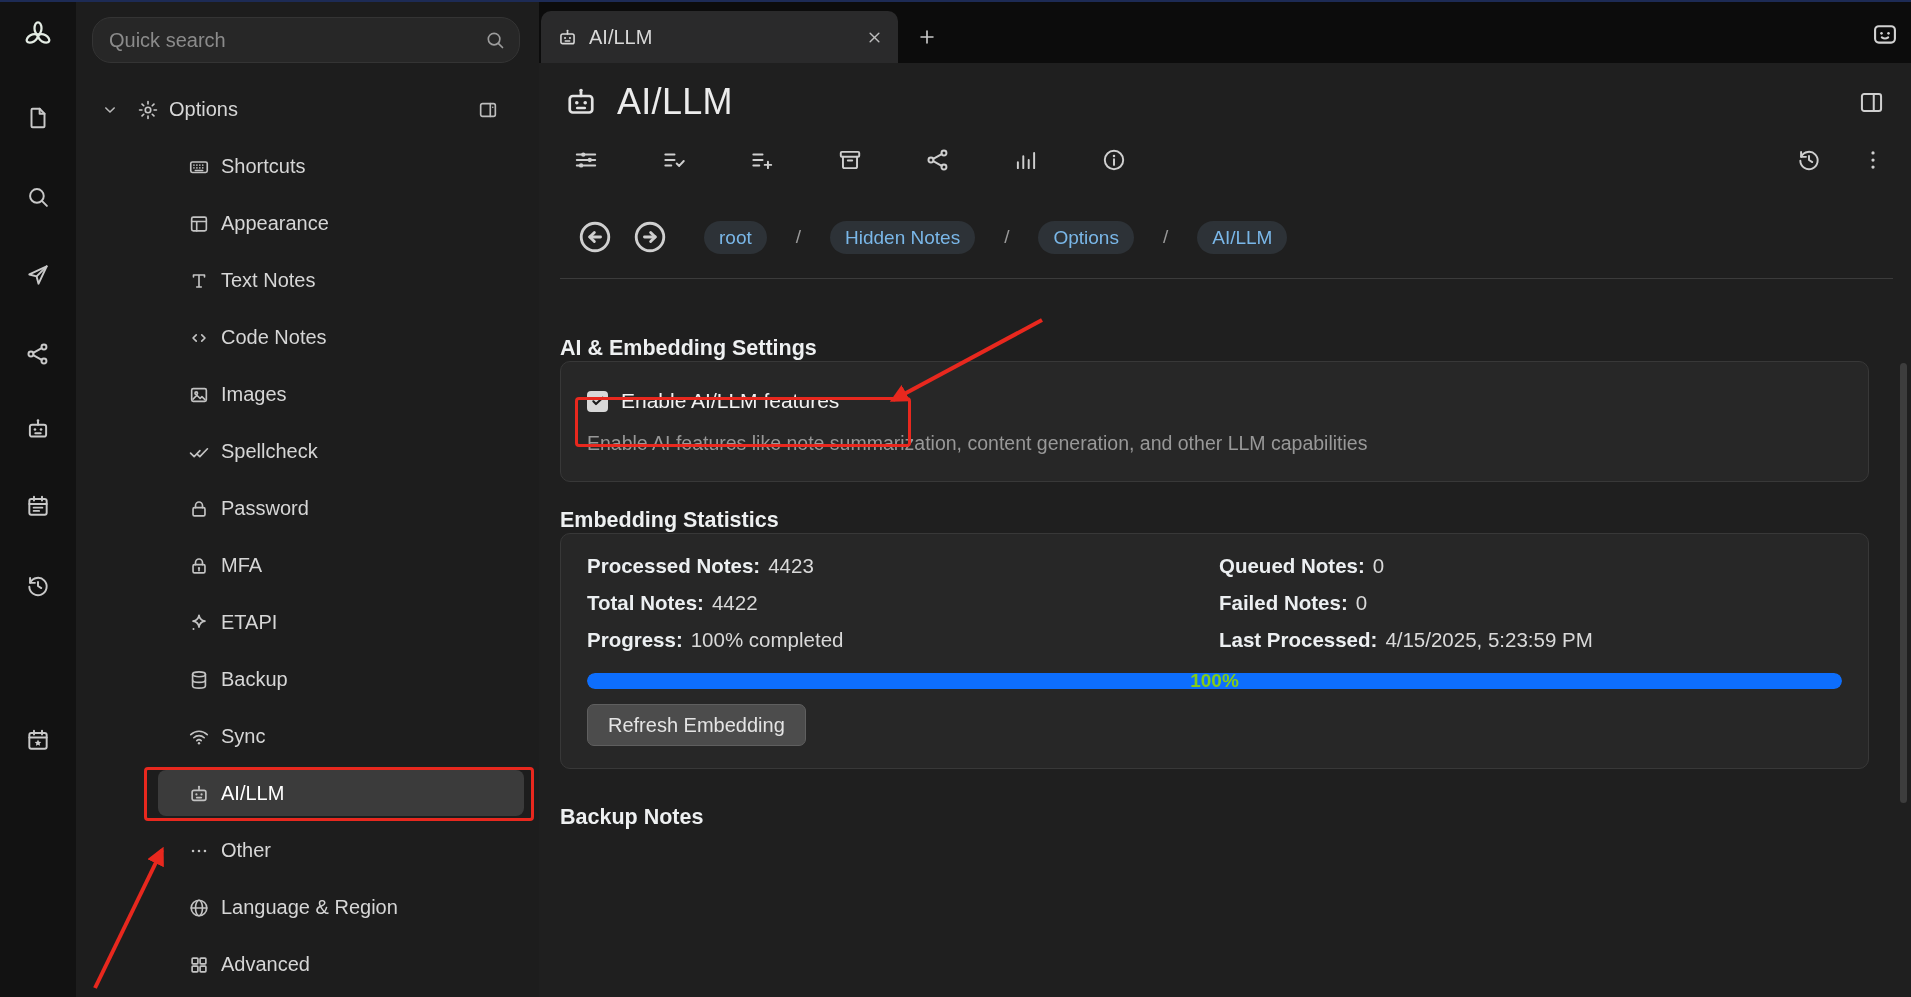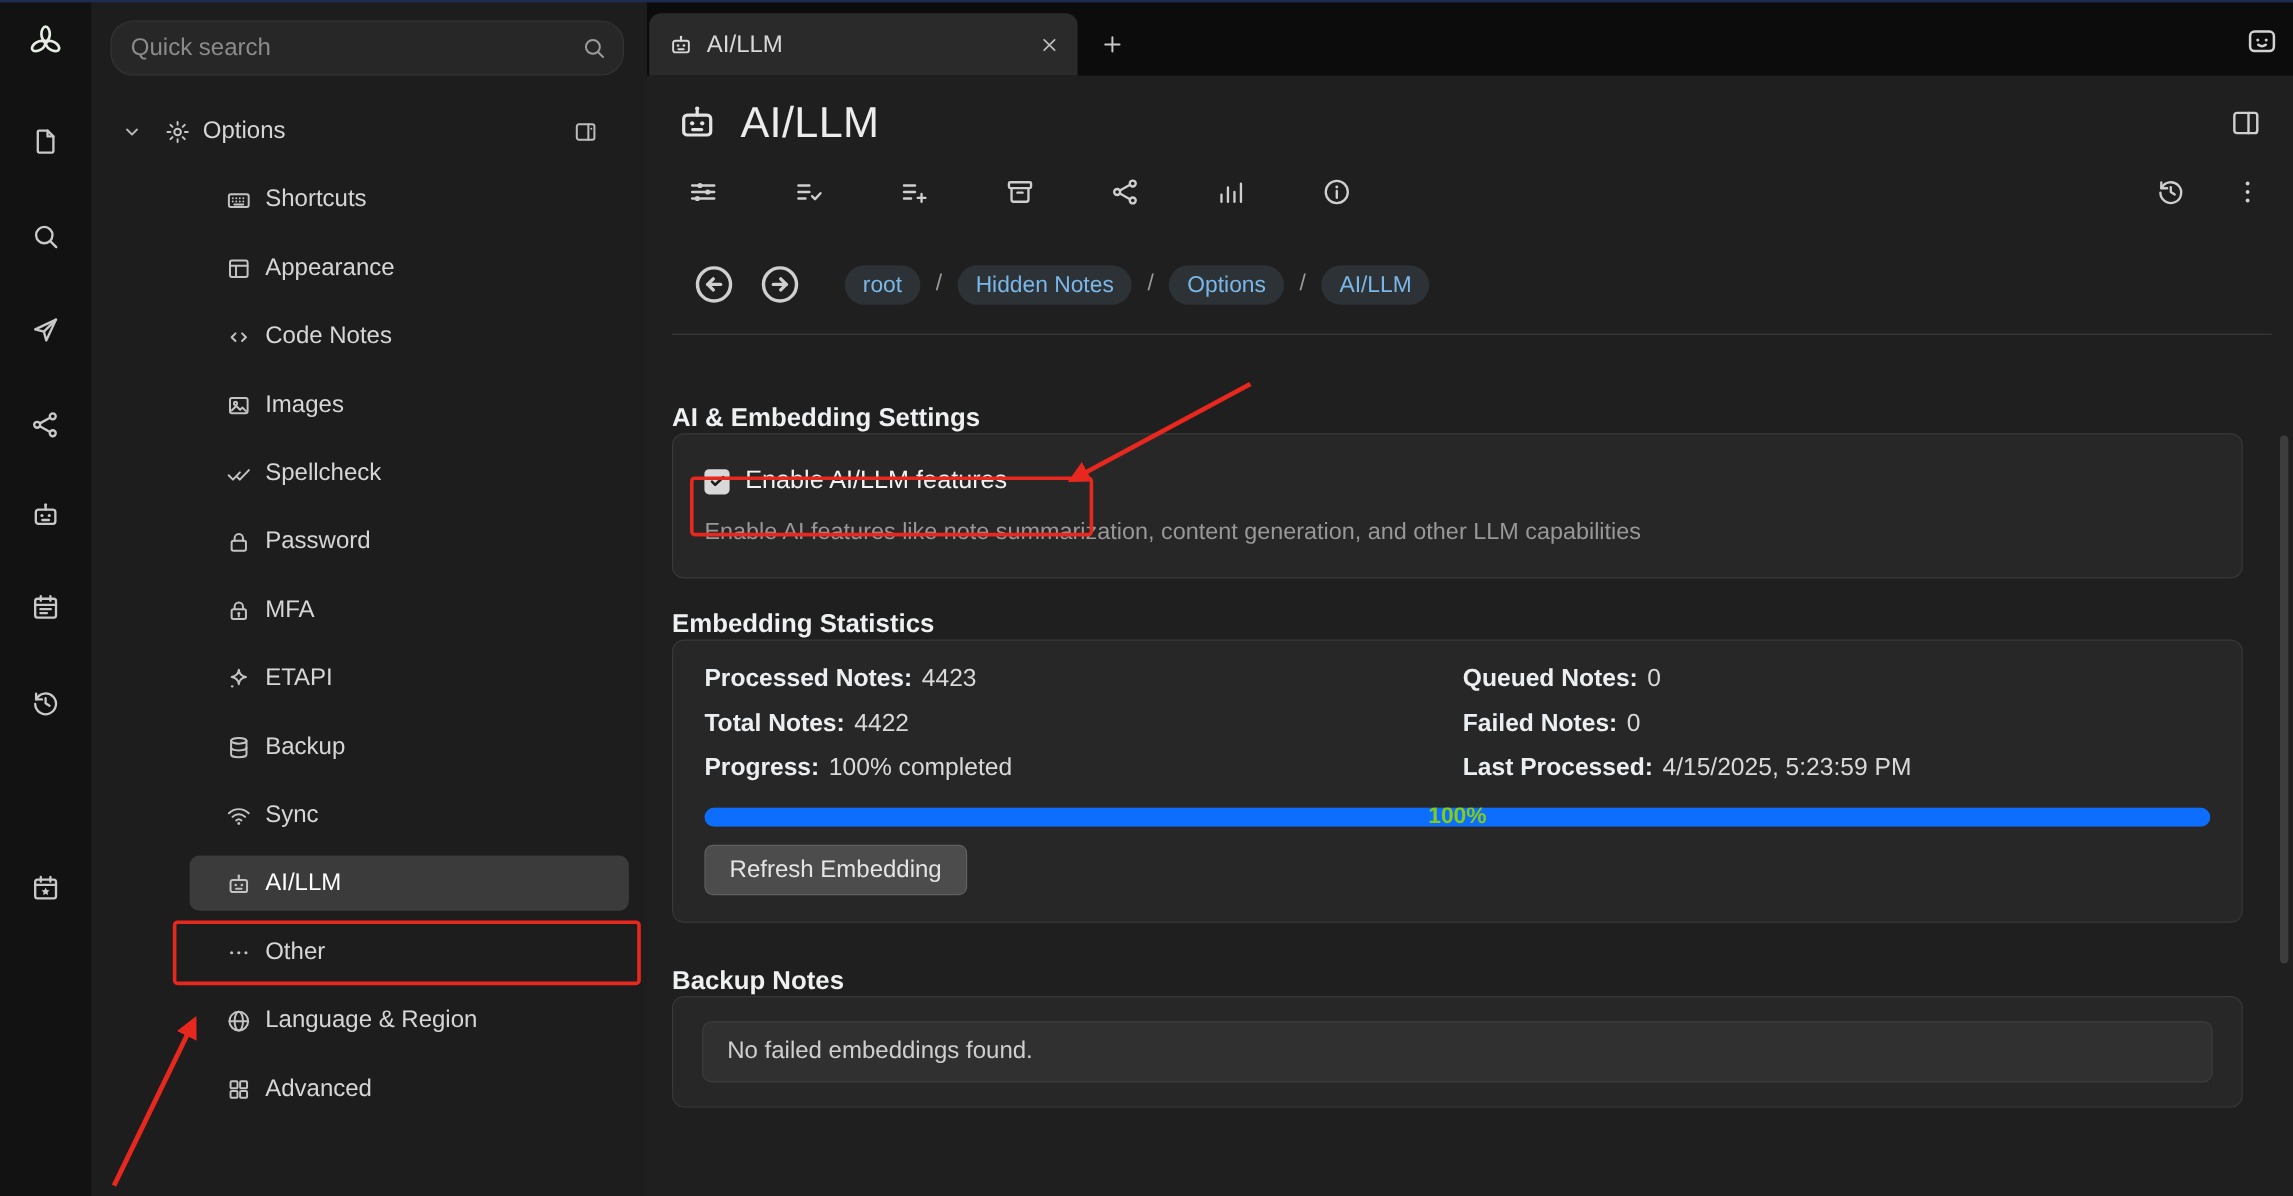--- a/index.html
+++ b/index.html
@@ -53,21 +53,21 @@
   .note-icon{color:#e2e2e2;display:flex}
   .note-title{font-size:36px;font-weight:400;color:#ececec;letter-spacing:.3px}
   .split-btn{margin-left:auto;color:#cfcfcf;display:flex}
 
   .ribbon{display:flex;align-items:center;margin:11px 25px 0 22px;height:44px;padding-left:12px;gap:62px;color:#cfcfcf}
   .ribbon .rb{display:flex}
   .ribbon-right{margin-left:auto;display:flex;gap:38px;align-items:center}
 
   .crumbs{display:flex;align-items:center;gap:17px;margin:33px 26px 0 37px;height:44px}
   .nav-circle{display:flex;color:#cfcfcf}
-  .crumb-pills{display:flex;align-items:center;gap:13px;margin-left:18px;font-size:19px}
+  .crumb-pills{display:flex;align-items:center;gap:29px;margin-left:18px;font-size:19px}
   .pill{background:#2d3237;color:#7ab7e8;padding:7px 15px;border-radius:999px;line-height:1;white-space:nowrap}
   .crumb-sep{color:#9a9a9a}
 
   .hdr-divider{height:1px;background:#3b3b3b;margin:19px 18px 0 21px}
 
   .content{padding:0 42px 0 21px}
   .sec-h{font-size:21.5px;font-weight:700;color:#eef0f1}
   .sec-h1{margin:57px 0 0}
   .sec-h2{margin:26px 0 0}
   .sec-h3{margin:36px 0 0}
@@ -224,20 +224,28 @@
         <span class="tlabel">Shortcuts</span>
       </div>
       <div class="trow">
         <span class="ticon">
             <svg class="ic" viewBox="0 0 24 24" width="22" height="22">
               <rect x="4" y="4.5" width="16" height="15" rx="1.8"></rect>
               <path d="M4 9.3h16M9.5 9.3V19.5"></path>
             </svg>
           </span>
         <span class="tlabel">Appearance</span>
+      </div>
+      <div class="trow">
+        <span class="ticon">
+            <svg class="ic" viewBox="0 0 24 24" width="22" height="22">
+              <path d="M6 7.5V5.5h12v2M12 5.5v13M9.5 18.5h5"></path>
+            </svg>
+          </span>
+        <span class="tlabel">Text Notes</span>
       </div>
       <div class="trow">
         <span class="ticon">
             <svg class="ic" viewBox="0 0 24 24" width="22" height="22">
               <path d="M9 8.5 5.5 12 9 15.5M15 8.5 18.5 12 15 15.5"></path>
             </svg>
           </span>
         <span class="tlabel">Code Notes</span>
       </div>
       <div class="trow">
@@ -554,23 +562,20 @@
           </div>
         </div>
         <div class="progress-track">
           <div class="progress-fill" style="width: 100%;"></div>
           <div class="progress-label">100%</div>
         </div>
         <button class="refresh-btn">Refresh Embedding</button>
       </div>
 
       <div class="sec-h sec-h3">Backup Notes</div>
-      <div class="card card-failed">
-        <div class="empty-box">No failed embeddings found.</div>
-      </div>
     </div>
 
     <div class="scroll-thumb"></div>
   </div>
 
   <div class="anno" id="annoSidebar"></div>
   <div class="anno" id="annoCheckbox"></div>
   <svg class="anno-svg" viewBox="0 0 1911 997">
     <defs>
       <marker id="arrow" viewBox="0 0 10 10" refX="8" refY="5" markerWidth="4.6" markerHeight="4.6" orient="auto-start-reverse">

